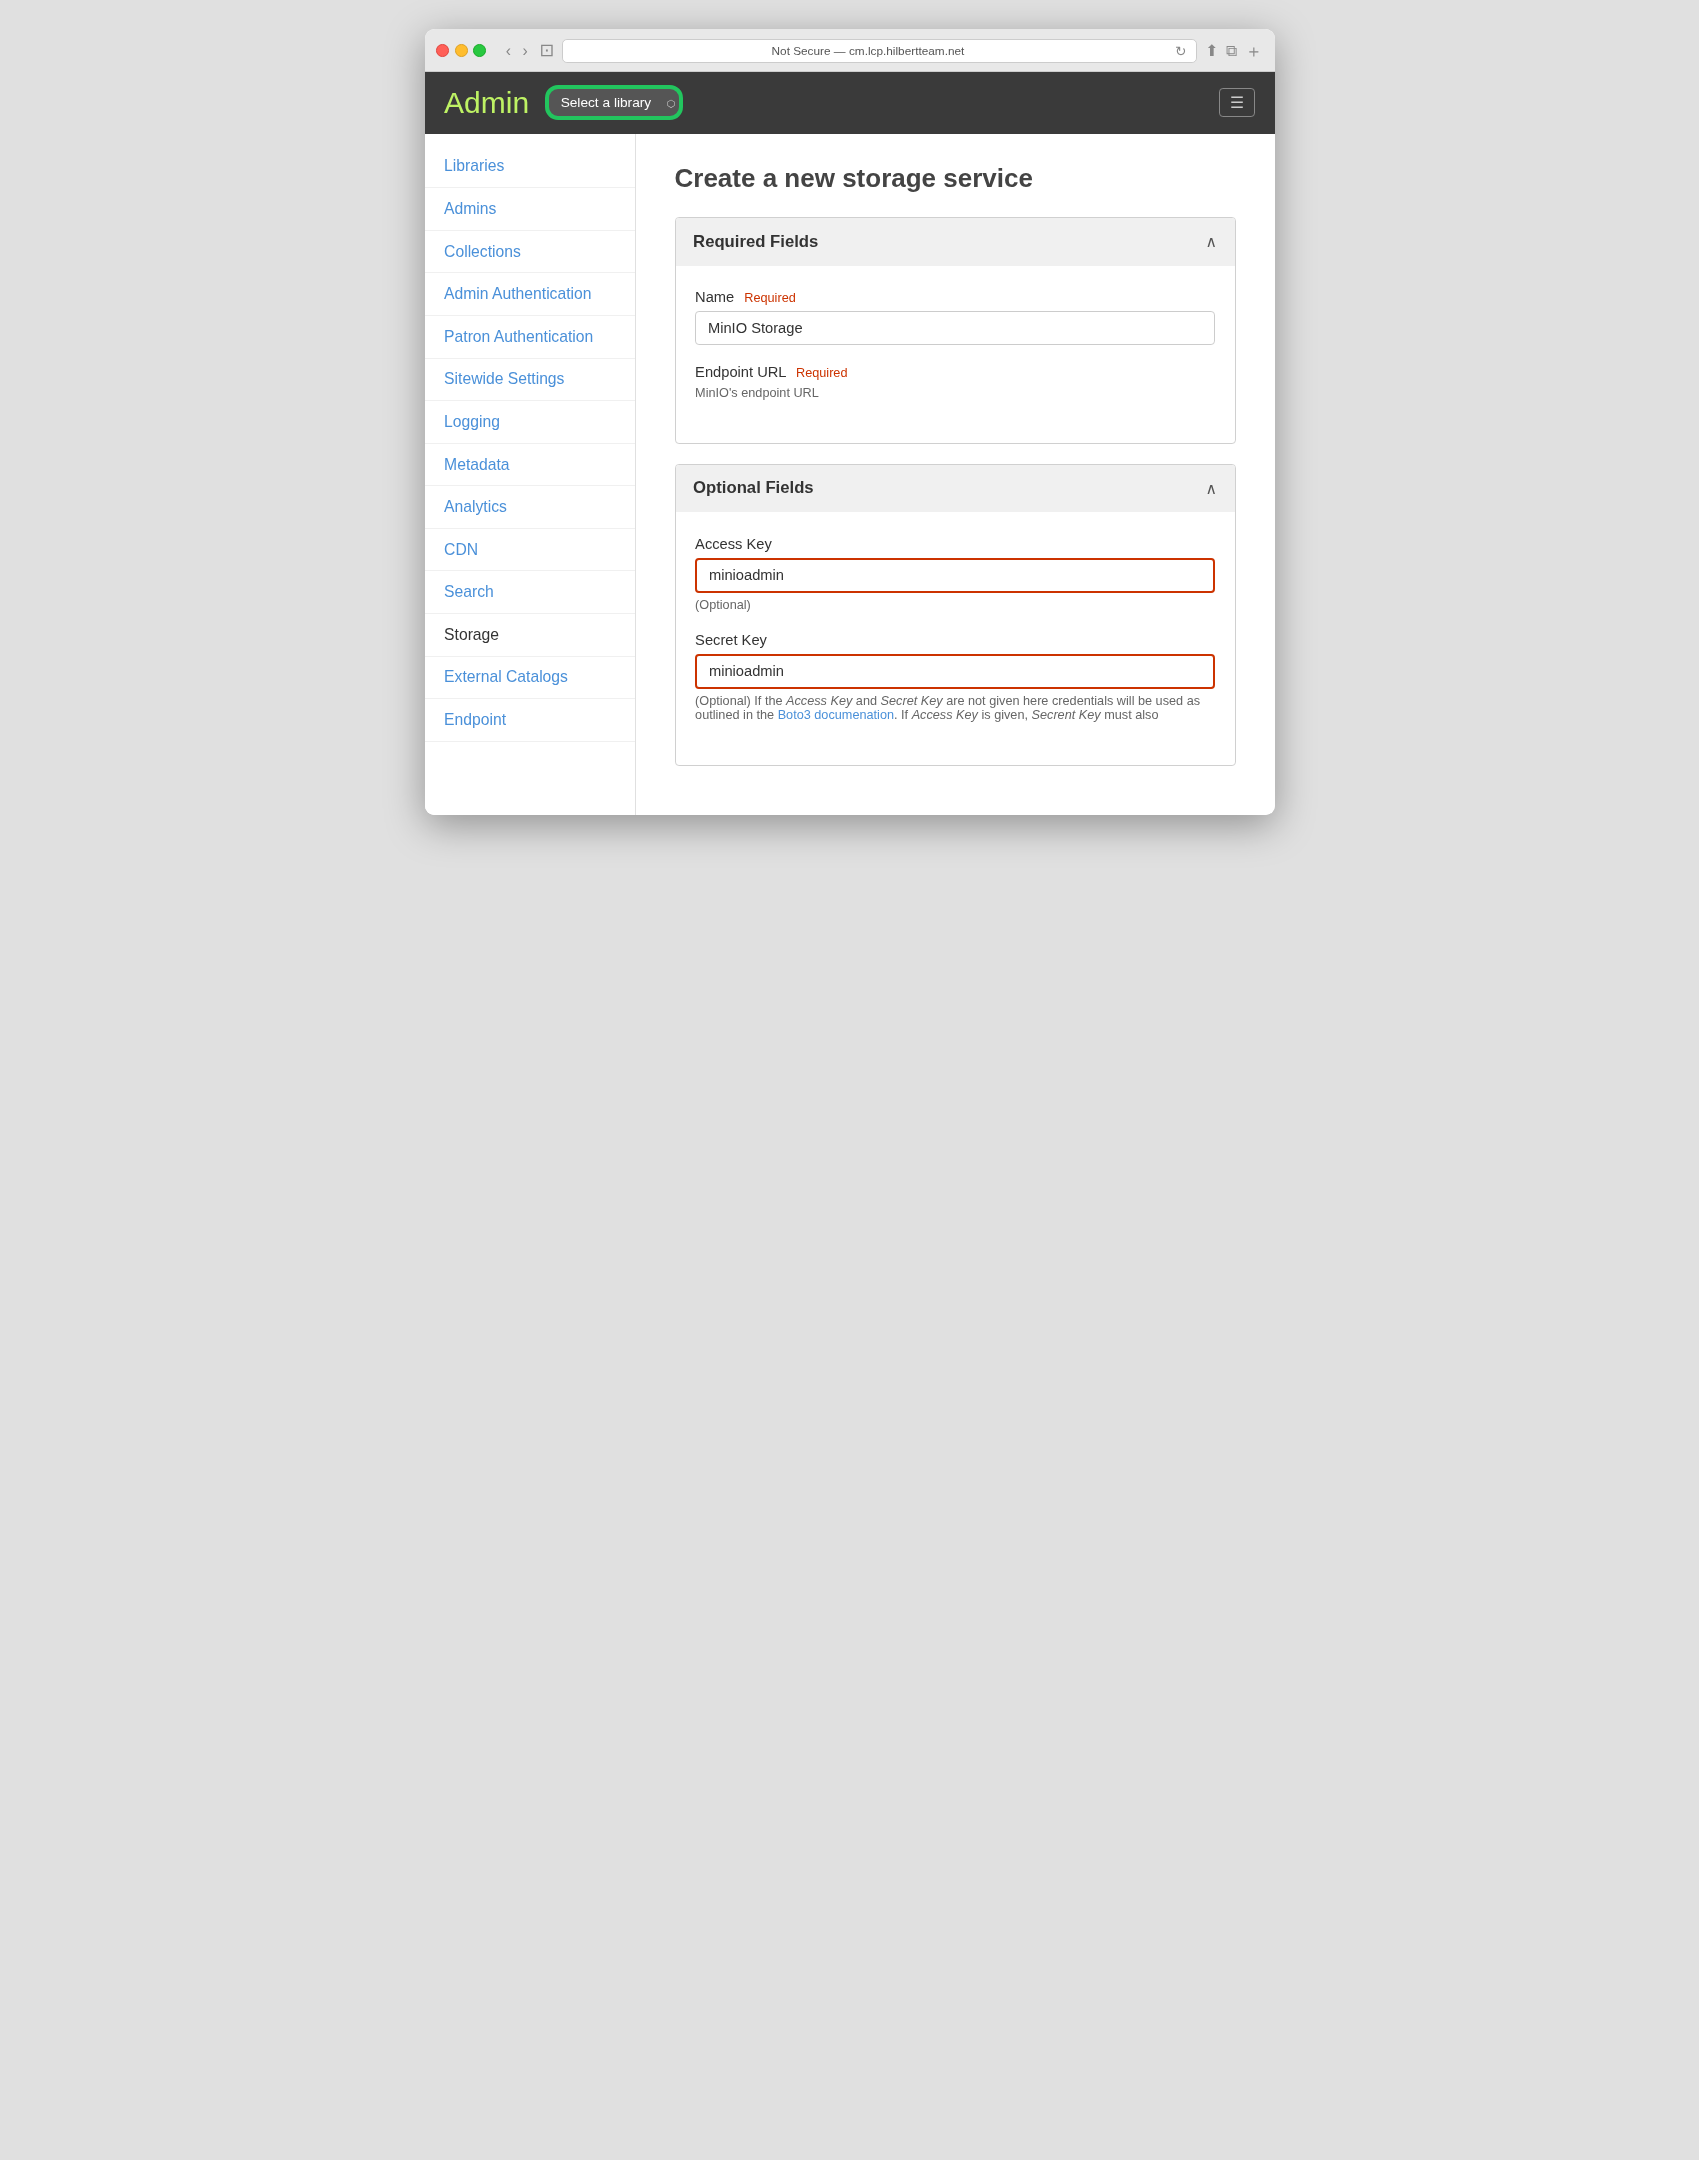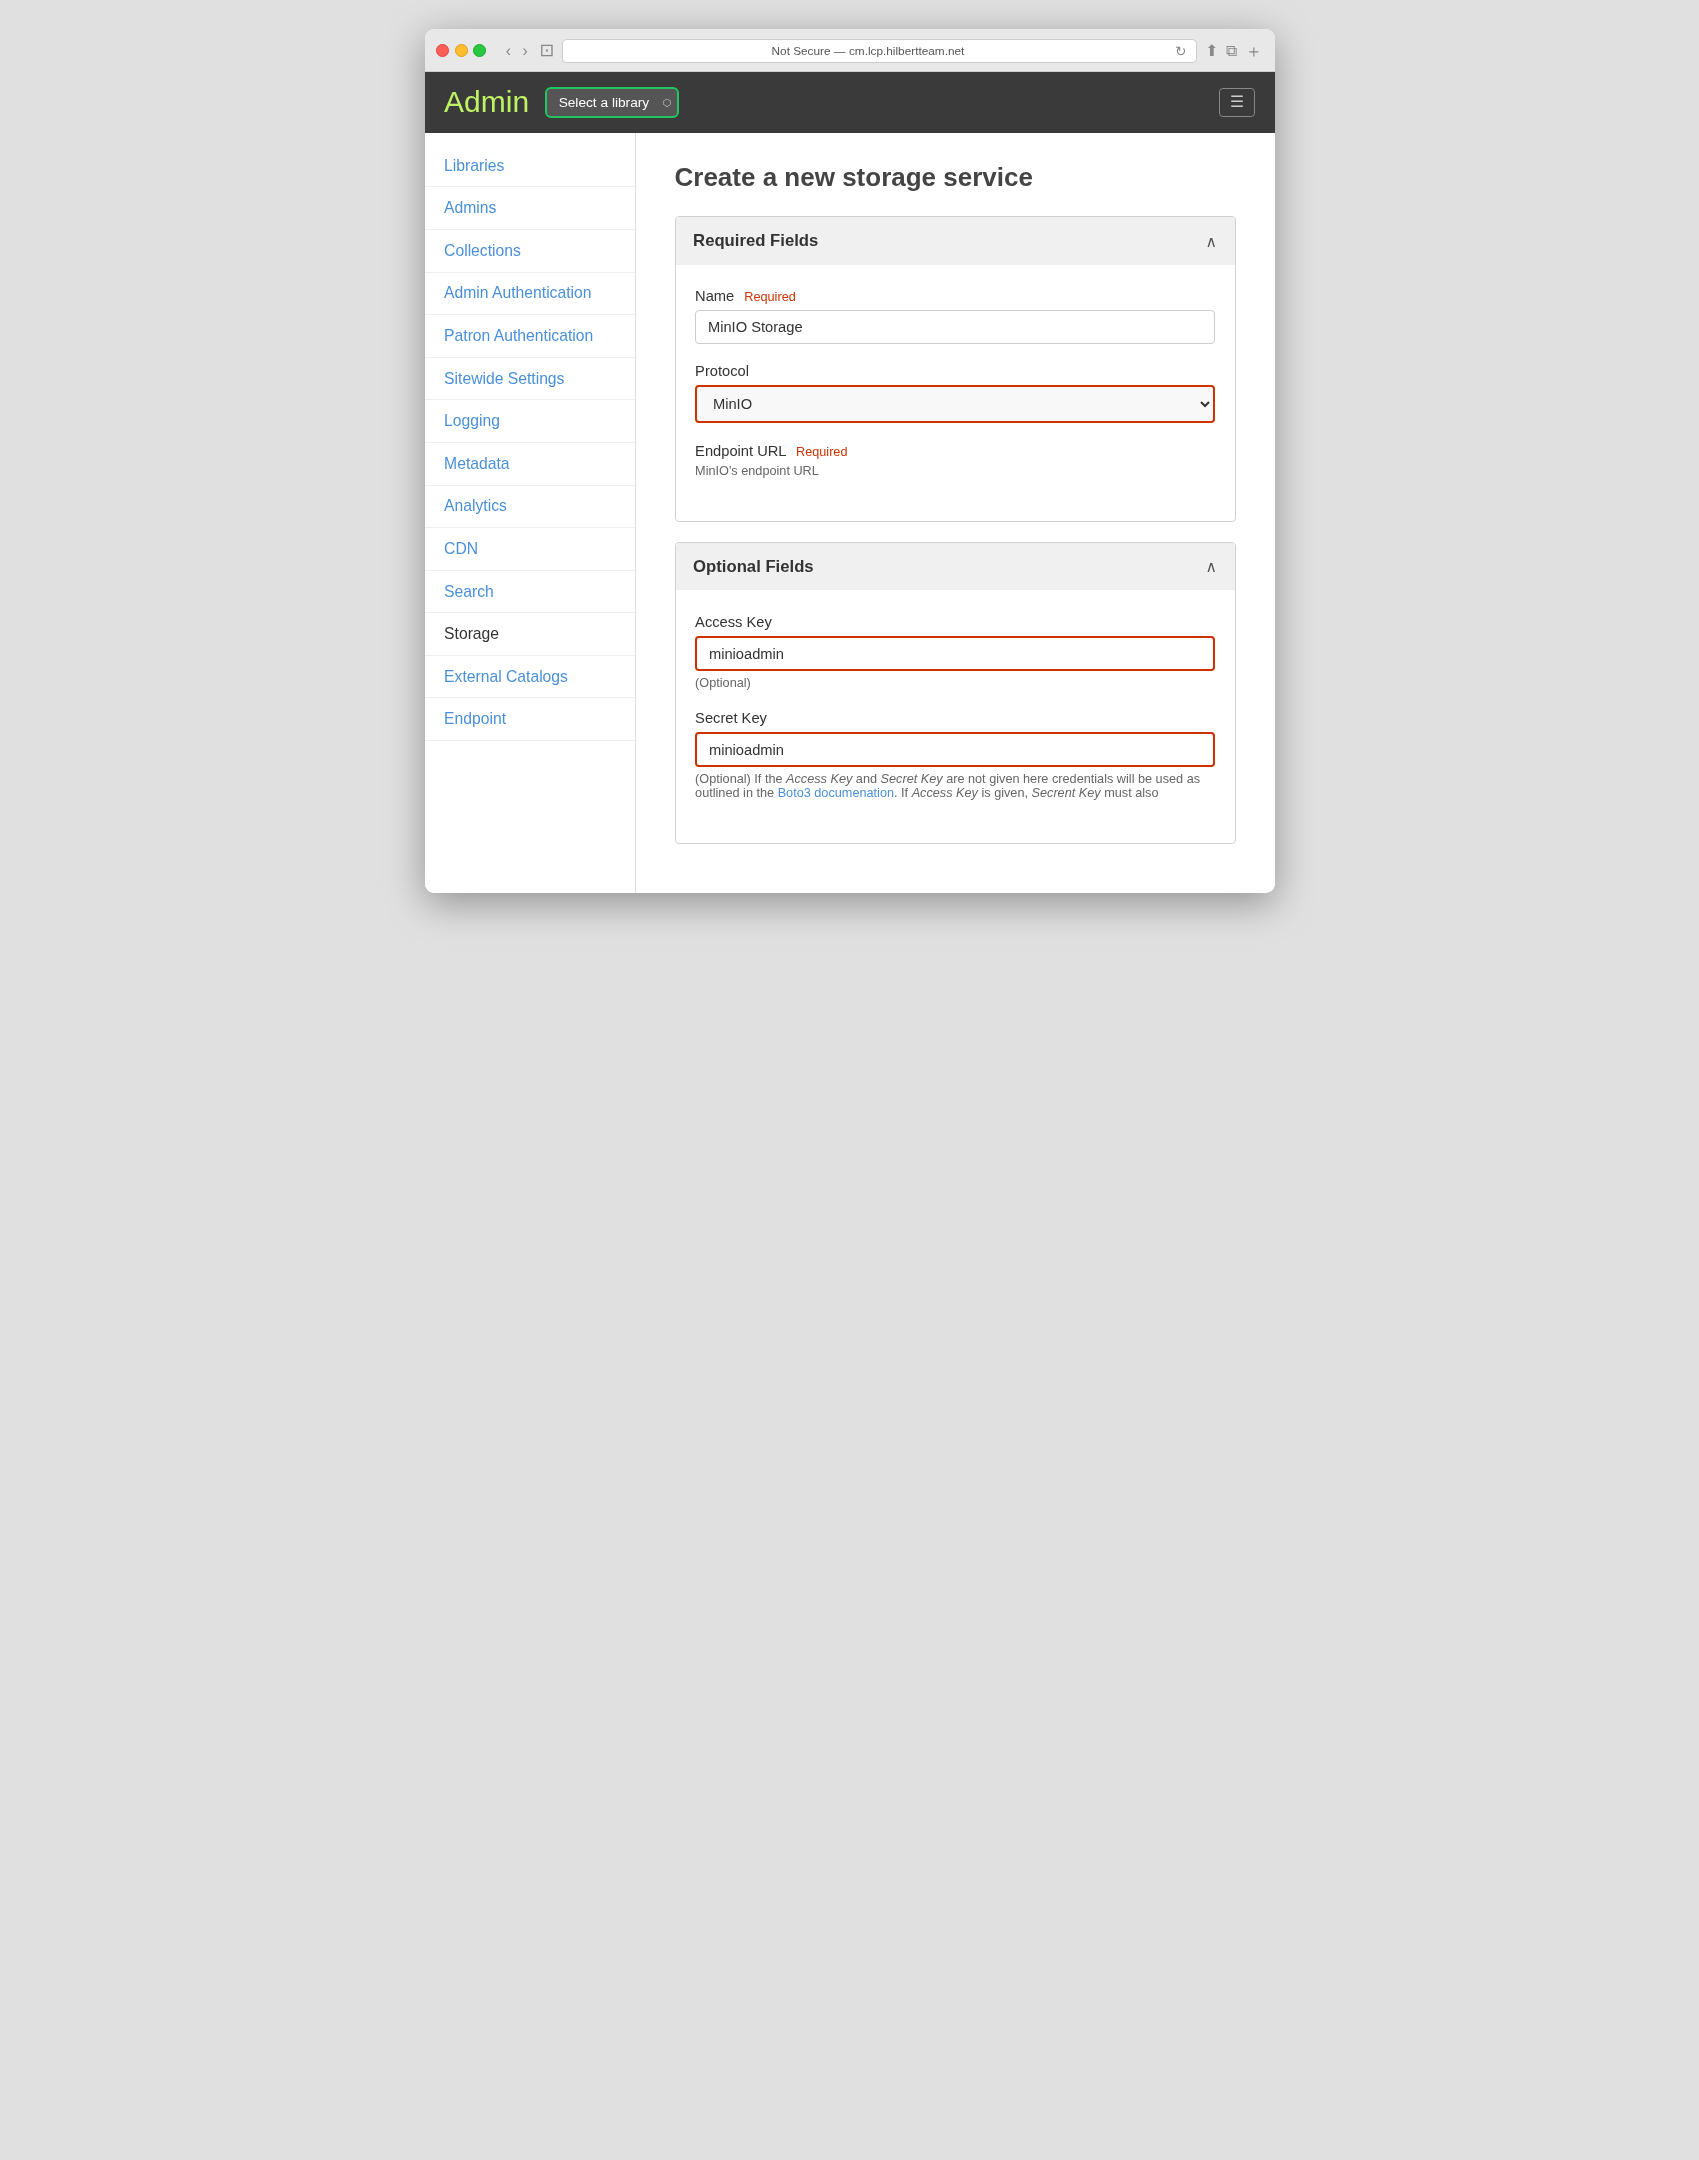--- a/index.html
+++ b/index.html
@@ -135,22 +135,22 @@
 
     .admin-title {
       color: #bef264;
       font-size: 30px;
       font-weight: 500;
     }
 
     .library-select {
       background: #555;
       color: #fff;
-      border: 2px solid #22c55e;
-      border-radius: 6px;
+      border: 4px solid #22c55e;
+      border-radius: 13px;
       padding: 5.9px 11.8px;
       font-size: 13.7px;
       cursor: pointer;
       appearance: none;
       -webkit-appearance: none;
       padding-right: 27.4px;
       position: relative;
     }
 
     .library-select-wrapper {
@@ -400,27 +400,20 @@
         <div class="section-body">
 
           <div class="form-group">
             <label class="form-label">
               <span>Name</span>
               <span class="required-badge">Required</span>
             </label>
             <input type="text" class="form-input" value="MinIO Storage" style="">
           </div>
 
-          <div class="form-group">
-            <label class="form-label">Protocol</label>
-            <select class="form-select">
-              <option>MinIO</option>
-              <option>Amazon S3</option>
-            </select>
-          </div>
 
           <div class="form-group">
             <label class="form-label">
               <span>Endpoint URL</span>
               <span class="required-badge">Required</span>
             </label>
             <p class="form-hint">MinIO's endpoint URL</p>
           </div>
 
         </div>

